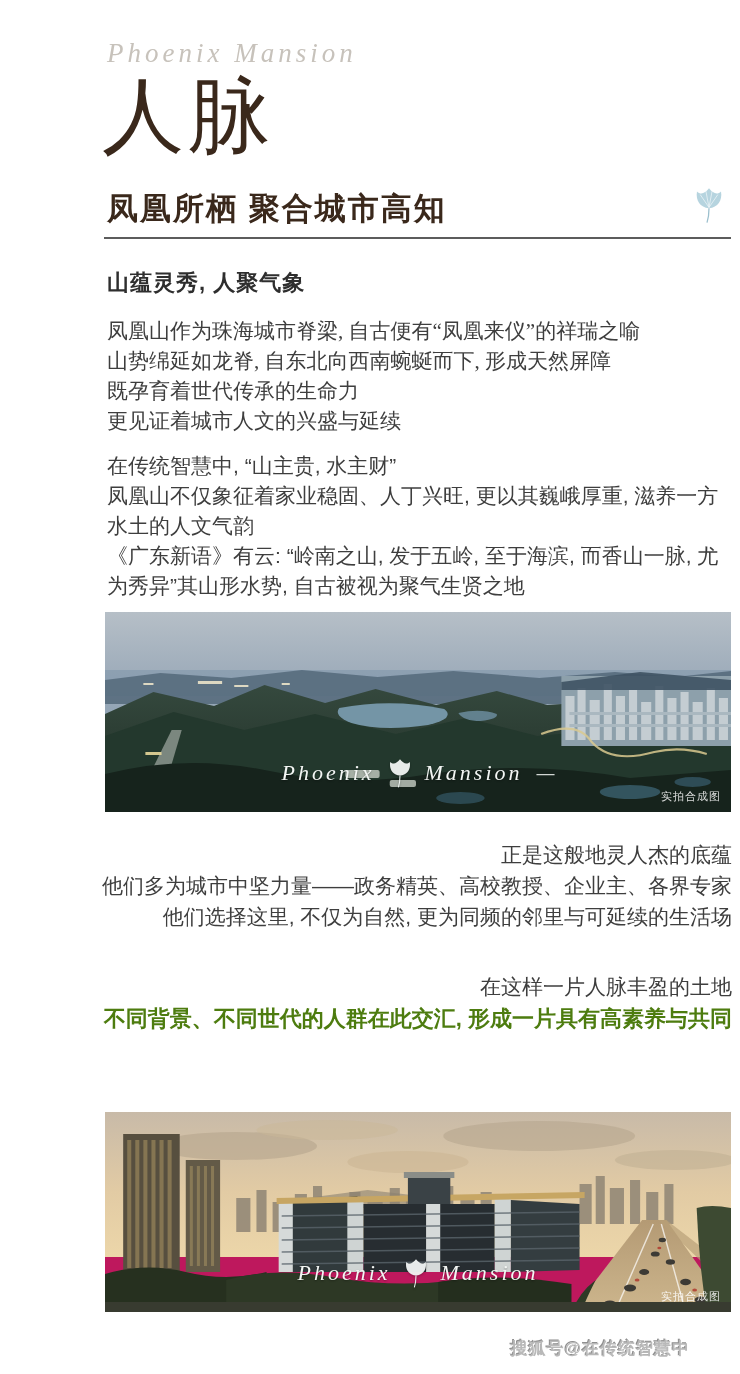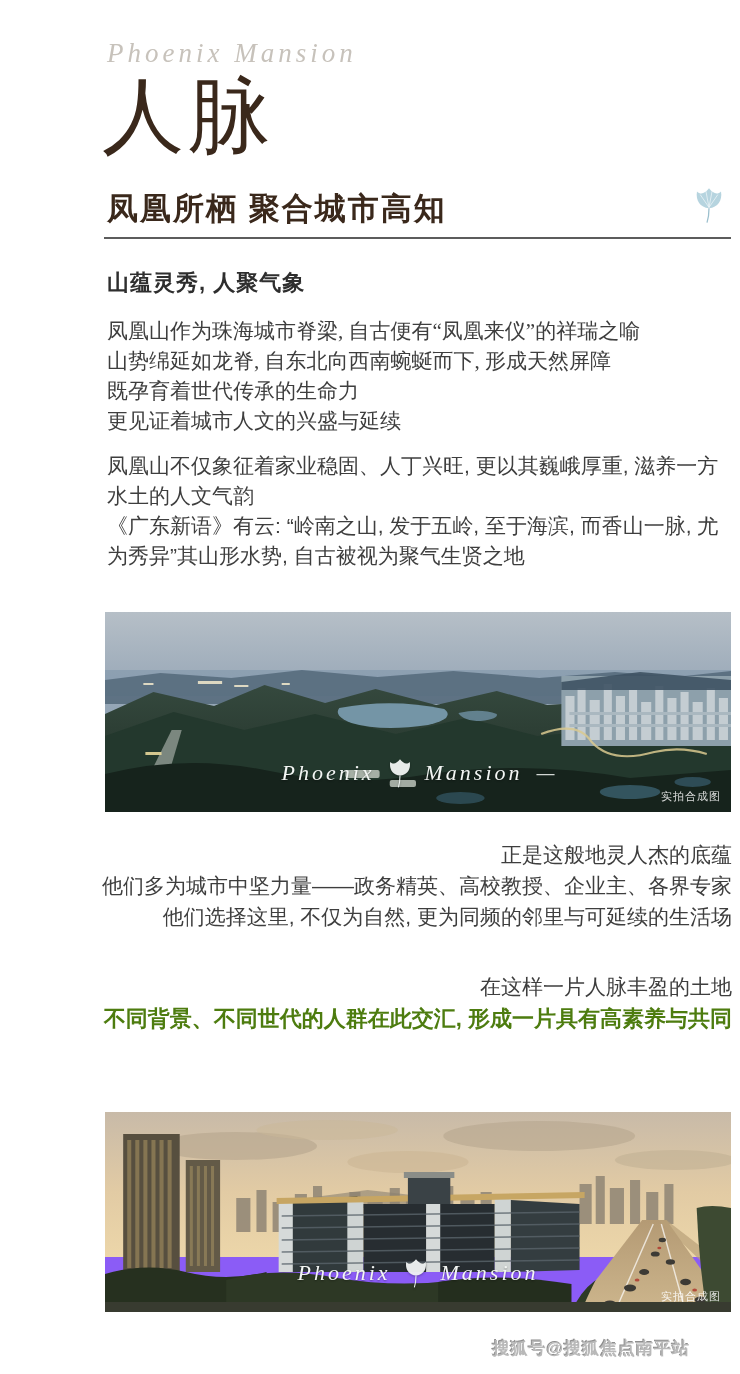--- a/index.html
+++ b/index.html
@@ -37,21 +37,21 @@
   .right-para{text-align:right;color:#3e3e3e;font-size:21px;line-height:31px;}
   .sec2{left:40px;top:839px;width:645px;}
   .sec3reg{left:40px;top:971px;width:645px;}
   .sec3bold{
     left:30px;top:1002px;width:655px;text-align:right;
     font-size:22px;line-height:33px;font-weight:700;color:#4d7c0f;
   }
   .sec3bold div{white-space:nowrap;}
   
   .photo{
-    width:626px;height:200px;left:58px;overflow:hidden;background:#8b5cf6;
+    width:626px;height:200px;left:58px;overflow:hidden;background:#be185d;
   }
   .photo1{top:612px;}
   .photo2{top:1112px;}
   .photo svg.scene{position:absolute;inset:0;width:100%;height:100%;display:block;}
   .wm{
     position:absolute;left:0;right:0;bottom:22px;
     display:flex;align-items:center;justify-content:center;gap:12px;
     color:#f3f6f4;pointer-events:none;
   }
   .wm .wm-word{
@@ -93,20 +93,21 @@
 <div class="abs sec-heading">山蕴灵秀, 人聚气象</div>
 
 <div class="abs para para1">
   <div>凤凰山作为珠海城市脊梁, 自古便有“凤凰来仪”的祥瑞之喻</div>
   <div>山势绵延如龙脊, 自东北向西南蜿蜒而下, 形成天然屏障</div>
   <div>既孕育着世代传承的生命力</div>
   <div>更见证着城市人文的兴盛与延续</div>
 </div>
 
 <div class="abs para para2">
+  <div>在传统智慧中, “山主贵, 水主财”</div>
   <div>凤凰山不仅象征着家业稳固、人丁兴旺, 更以其巍峨厚重, 滋养一方水土的人文气韵</div>
   <div>《广东新语》有云: “岭南之山, 发于五岭, 至于海滨, 而香山一脉, 尤为秀异”其山形水势, 自古被视为聚气生贤之地</div>
 </div>
 
 <div class="abs photo photo1">
   <svg class="scene" viewBox="0 0 620 200" preserveAspectRatio="none">
     <defs>
       <linearGradient id="sky1" x1="0" y1="0" x2="0" y2="1">
         <stop offset="0" stop-color="#b6bfc7"></stop>
           <stop offset="0.5" stop-color="#9fadbb"></stop>
@@ -304,13 +305,13 @@
     <span class="wm-word">Phoenix</span>
     <svg viewBox="0 0 40 52" width="26" height="34">
       <path d="M20 30 C9 29 3 20 5 9 C10 14 15 11 20 5 C25 11 30 14 35 9 C37 20 31 29 20 30 Z" fill="#f2f6f4" opacity="0.95"></path>
       <path d="M20 30 C20 36 19.5 42 17.5 48" stroke="#eef4f2" stroke-width="1.6" fill="none"></path>
     </svg>
     <span class="wm-word">Mansion</span>
   </div>
   <div class="corner-label">实拍合成图</div>
 </div>
 
-<div class="abs footer-wm">搜狐号@搜狐焦点南平站</div>
+<div class="abs footer-wm">搜狐号@在传统智慧中</div>
 
 </body></html>

